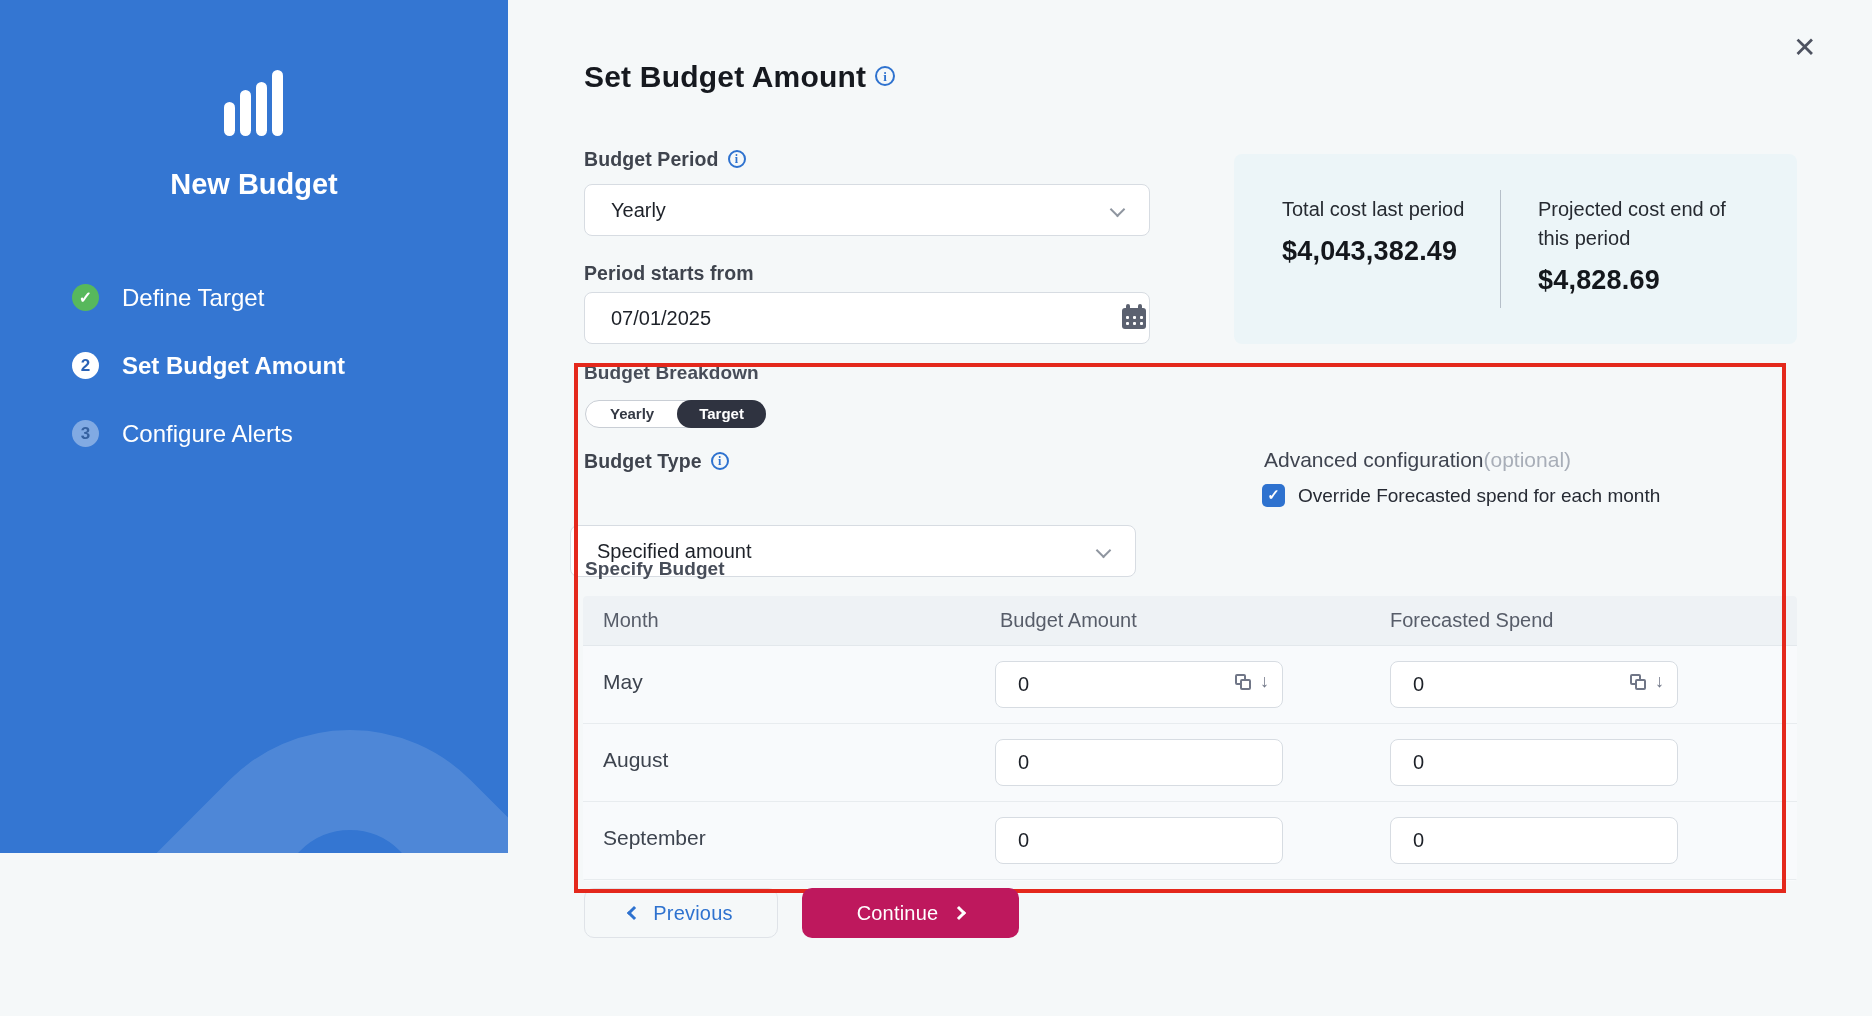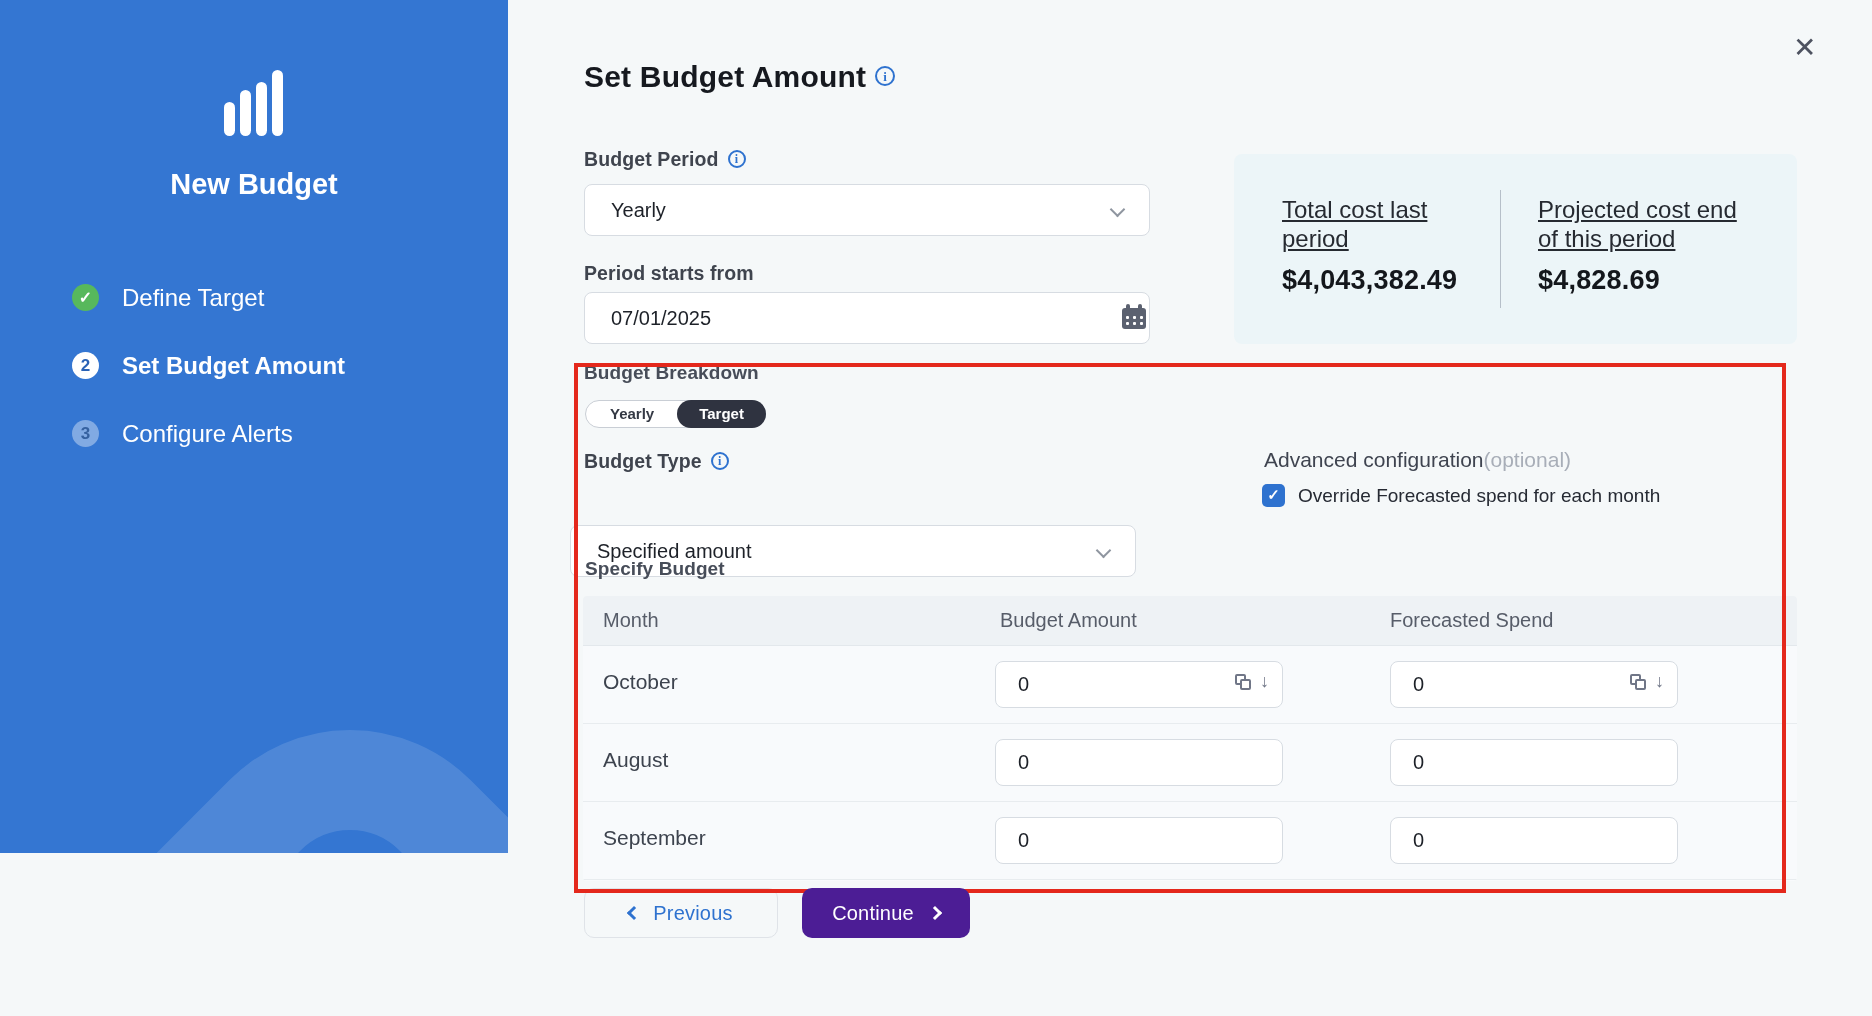--- a/index.html
+++ b/index.html
@@ -48,21 +48,21 @@
   .cal-icon { position:absolute; left:614px; top:308px; width:24px; height:21px; background:#5b6170; border-radius:3px; cursor:pointer; }
   .cal-icon::before { content:""; position:absolute; top:-4px; left:4px; width:4px; height:7px; background:#5b6170; border-radius:2px; box-shadow:12px 0 0 #5b6170; }
   .cal-icon::after { content:""; position:absolute; left:4px; top:8px; width:3px; height:3px; background:#fff; border-radius:1px; box-shadow:7px 0 0 #fff, 14px 0 0 #fff, 0 6px 0 #fff, 7px 6px 0 #fff, 14px 6px 0 #fff; }
 
   
   .summary { position:absolute; left:726px; top:154px; width:563px; height:190px; background:#ecf5f8; border-radius:8px; display:flex; }
   .sum-col { padding-top:41px; }
   .sum-col.c1 { width:266px; padding-left:48px; }
   .sum-col.c2 { padding-left:37px; }
   .sum-divider { width:1px; background:#b6bfc9; margin:36px 0; }
-  .sum-label { font-size:24px; color:#262a31; line-height:29px; max-width:200px;text-decoration:underline; }
+  .sum-label { font-size:20px; color:#262a31; line-height:29px; max-width:200px; }
   .sum-value { font-size:27px; font-weight:bold; color:#14171c; margin-top:12px; letter-spacing:0.2px; }
 
   
   .red-rect { position:absolute; left:66px; top:363px; width:1212px; height:530px; border:4px solid #e4281c; z-index:2; pointer-events:none; }
 
   .lab-breakdown { left:76px; top:362px; font-size:19px; color:#474d59; }
   .toggle { position:absolute; left:77px; top:400px; height:28px; background:#fff; border:1px solid #c9ced5; border-radius:15px; display:inline-flex; align-items:center; z-index:1; }
   .tg-opt { font-size:15px; font-weight:bold; padding:0 24px; color:#343944; line-height:26px; cursor:pointer; }
   .tg-opt.selected { background:#2f3340; color:#fff; border-radius:14px; height:28px; line-height:28px; margin:-1px; padding:0 22px; }
 
@@ -89,21 +89,21 @@
   .cell-input.c3 { left:807px; }
   .num-input { width:288px; height:47px; background:#fff; border:1px solid #d7dce2; border-radius:8px; font-size:20px; color:#1d2128; padding-left:22px; padding-right:54px; font-family:"Liberation Sans",sans-serif; }
   .copyicon { position:absolute; right:14px; top:13px; width:34px; height:20px; cursor:pointer; }
   .copyicon .sq1 { position:absolute; left:0; top:0; width:11px; height:11px; border:2px solid #707687; border-radius:2px; }
   .copyicon .sq2 { position:absolute; left:5px; top:5px; width:11px; height:11px; border:2px solid #707687; border-radius:2px; background:#fff; }
   .copyicon .arr { position:absolute; right:0; top:-3px; font-size:18px; color:#707687; line-height:20px; }
 
   
   .btn { position:absolute; top:888px; height:50px; border-radius:10px; font-size:20px; display:flex; align-items:center; justify-content:center; cursor:pointer; letter-spacing:0.2px; }
   .btn-prev { left:76px; width:194px; border:1px solid #dfe3e8; color:#2e72cf; background:transparent; z-index:1; }
-  .btn-cont { left:294px; width:168px; background:#4c1d95; color:#fff; z-index:3; }
+  .btn-cont { left:294px; width:217px; background:#be185d; color:#fff; z-index:3; }
   .chv { width:10px; height:10px; display:inline-block; }
   .chv-left { border-left:3px solid #2e72cf; border-bottom:3px solid #2e72cf; transform:rotate(45deg); margin-right:14px; }
   .chv-right { border-right:3px solid #fff; border-bottom:3px solid #fff; transform:rotate(-45deg); margin-left:16px; }
 </style>
 </head>
 <body>
 
 <div class="page">
 
   <aside class="sidebar">
@@ -182,21 +182,21 @@
 
     <div class="field-label lab-specify">Specify Budget</div>
     <div class="table">
       <div class="t-head">
         <span class="h1">Month</span>
         <span class="h2">Budget Amount</span>
         <span class="h3">Forecasted Spend</span>
       </div>
       <div id="table-body">
       <div class="t-row">
-        <span class="cell-month">October</span>
+        <span class="cell-month">May</span>
         <span class="cell-input c2">
           <input class="num-input" type="text" value="0" style="">
           <span class="copyicon">
             <span class="sq1"></span>
                 <span class="sq2"></span>
                 <span class="arr">↓</span>
           </span>
         </span>
         <span class="cell-input c3">
           <input class="num-input" type="text" value="0" style="">

